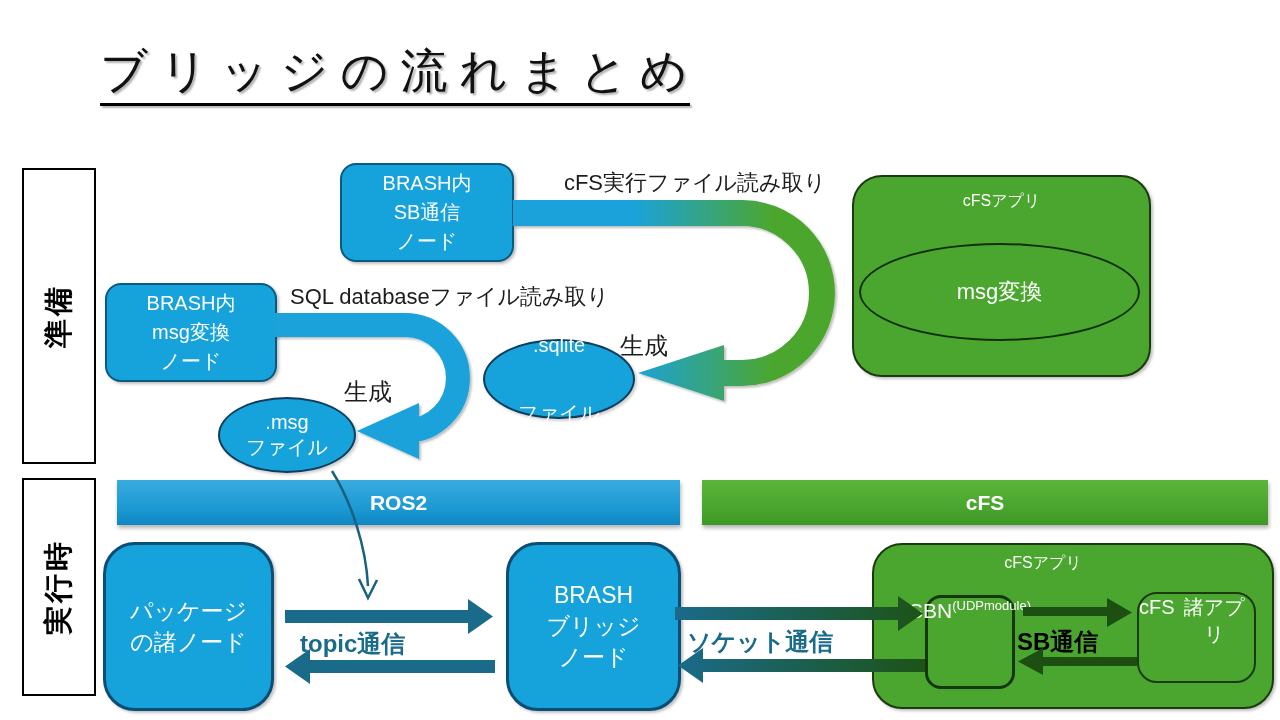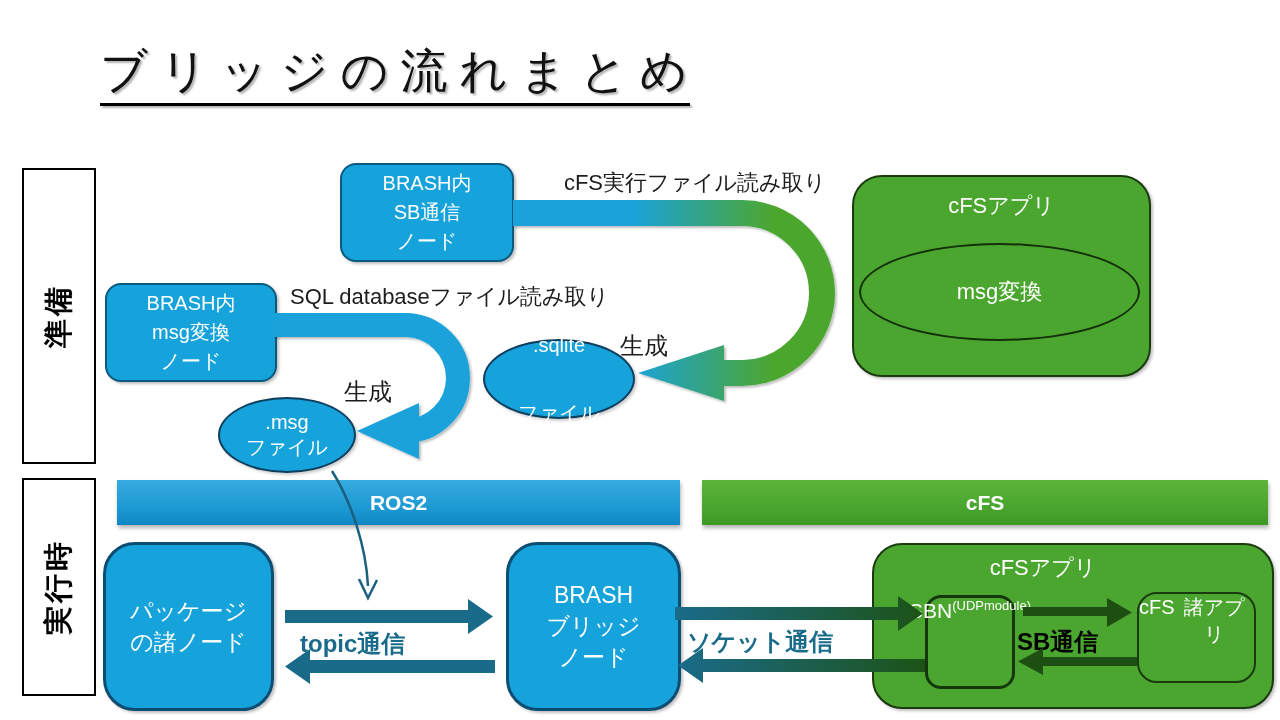--- a/index.html
+++ b/index.html
@@ -35,21 +35,21 @@
   .blueellipse{
     background:#16a2da;border:2.5px solid #0d3e5e;border-radius:50%;color:#fff;
     text-align:center;display:flex;flex-direction:column;justify-content:center;
     font-size:20px;line-height:25px;box-shadow:2px 2px 3px rgba(0,0,0,.2);
   }
   
   .greenbox{
     background:#4ba62f;border:2.5px solid #1b3a0e;border-radius:30px;color:#fff;
     box-shadow:2px 2px 3px rgba(0,0,0,.25);
   }
-  .greenbox .gtitle{position:absolute;left:0;right:0;text-align:center;font-size:22px;color:#fff;}
+  .greenbox .gtitle{position:absolute;left:0;right:0;text-align:center;font-size:16px;color:#fff;}
   .green-ellipse{
     position:absolute;border:2px solid #143009;border-radius:50%;color:#fff;
     display:flex;align-items:center;justify-content:center;font-size:22px;
   }
   .green-inner{
     position:absolute;background:#4ba62f;color:#fff;text-align:center;
     display:flex;justify-content:center;
   }
   
   .bar{height:45px;display:flex;align-items:center;justify-content:center;

